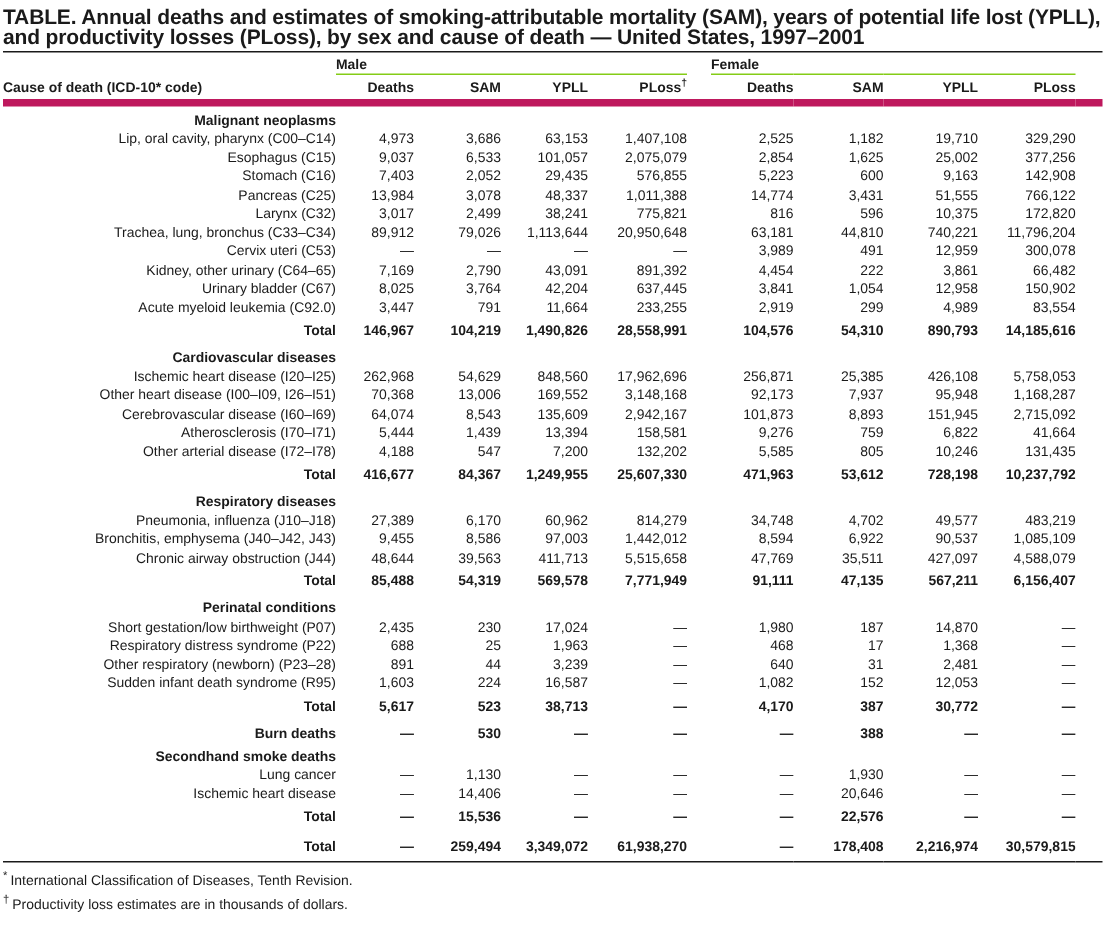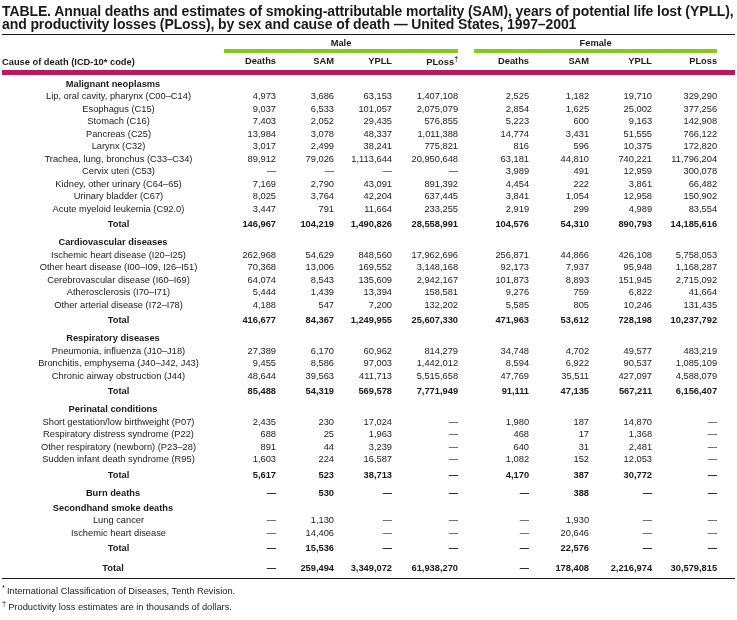--- a/index.html
+++ b/index.html
@@ -26,32 +26,32 @@
   col.c-md { width: 52px; } col.c-ms { width: 58px; }
   col.c-my { width: 58px; } col.c-mp { width: 66px; }
   col.c-gap { width: 16px; }
   col.c-fd { width: 55px; } col.c-fs { width: 60px; }
   col.c-fy { width: 63px; } col.c-fp { width: 65px; }
   col.c-pad { width: 18px; }
 
   thead th { font-weight: bold; font-size: 9.3px; padding: 0; }
   .group-row th { border: none; padding-top: 3px; }
   .group-row th.group {
-    text-align: center; border-bottom: 4px solid #84cc16; padding-bottom: 1px;
+    text-align: left; border-bottom: 1px solid #84cc16; padding-bottom: 1px;
   }
   .col-row th { border-bottom: 5px solid #be185d; padding: 2px 0 3px 0; }
   .col-row th.cause-head { text-align: left; vertical-align: bottom; }
   th.num, td.num { text-align: right; white-space: nowrap; }
   th sup { font-size: 7px; }
 
   tbody td {
     padding: 0; line-height: 12.5px; white-space: nowrap; overflow: hidden;
     vertical-align: bottom;
   }
-  td.cause { text-align: center; }
+  td.cause { text-align: right; }
   td.indent { padding-left: 11px; }
   tr.section-header-row td { font-weight: bold; padding-top: 2.5px; }
   tr.total-row td { font-weight: bold; padding-top: 3px; padding-bottom: 3px; }
   tr.grand-total-row td {
     font-weight: bold; padding-top: 4px; padding-bottom: 4px;
     border-bottom: 1.8px solid #1a1a1a;
   }
 
   .footnotes { margin-top: 3px; font-size: 9.3px; line-height: 11.5px; }
   .fn sup { font-size: 7.5px; margin-right: 2px; }
@@ -271,21 +271,21 @@
           <td class="pad"></td>
         </tr>
         <tr class="data-row">
           <td class="cause indent">Ischemic heart disease (I20–I25)</td>
           <td class="num">262,968</td>
           <td class="num">54,629</td>
           <td class="num">848,560</td>
           <td class="num">17,962,696</td>
           <td class="gap"></td>
           <td class="num">256,871</td>
-          <td class="num">44,866</td>
+          <td class="num">25,385</td>
           <td class="num">426,108</td>
           <td class="num">5,758,053</td>
           <td class="pad"></td>
         </tr>
         <tr class="data-row">
           <td class="cause indent">Other heart disease (I00–I09, I26–I51)</td>
           <td class="num">70,368</td>
           <td class="num">13,006</td>
           <td class="num">169,552</td>
           <td class="num">3,148,168</td>

